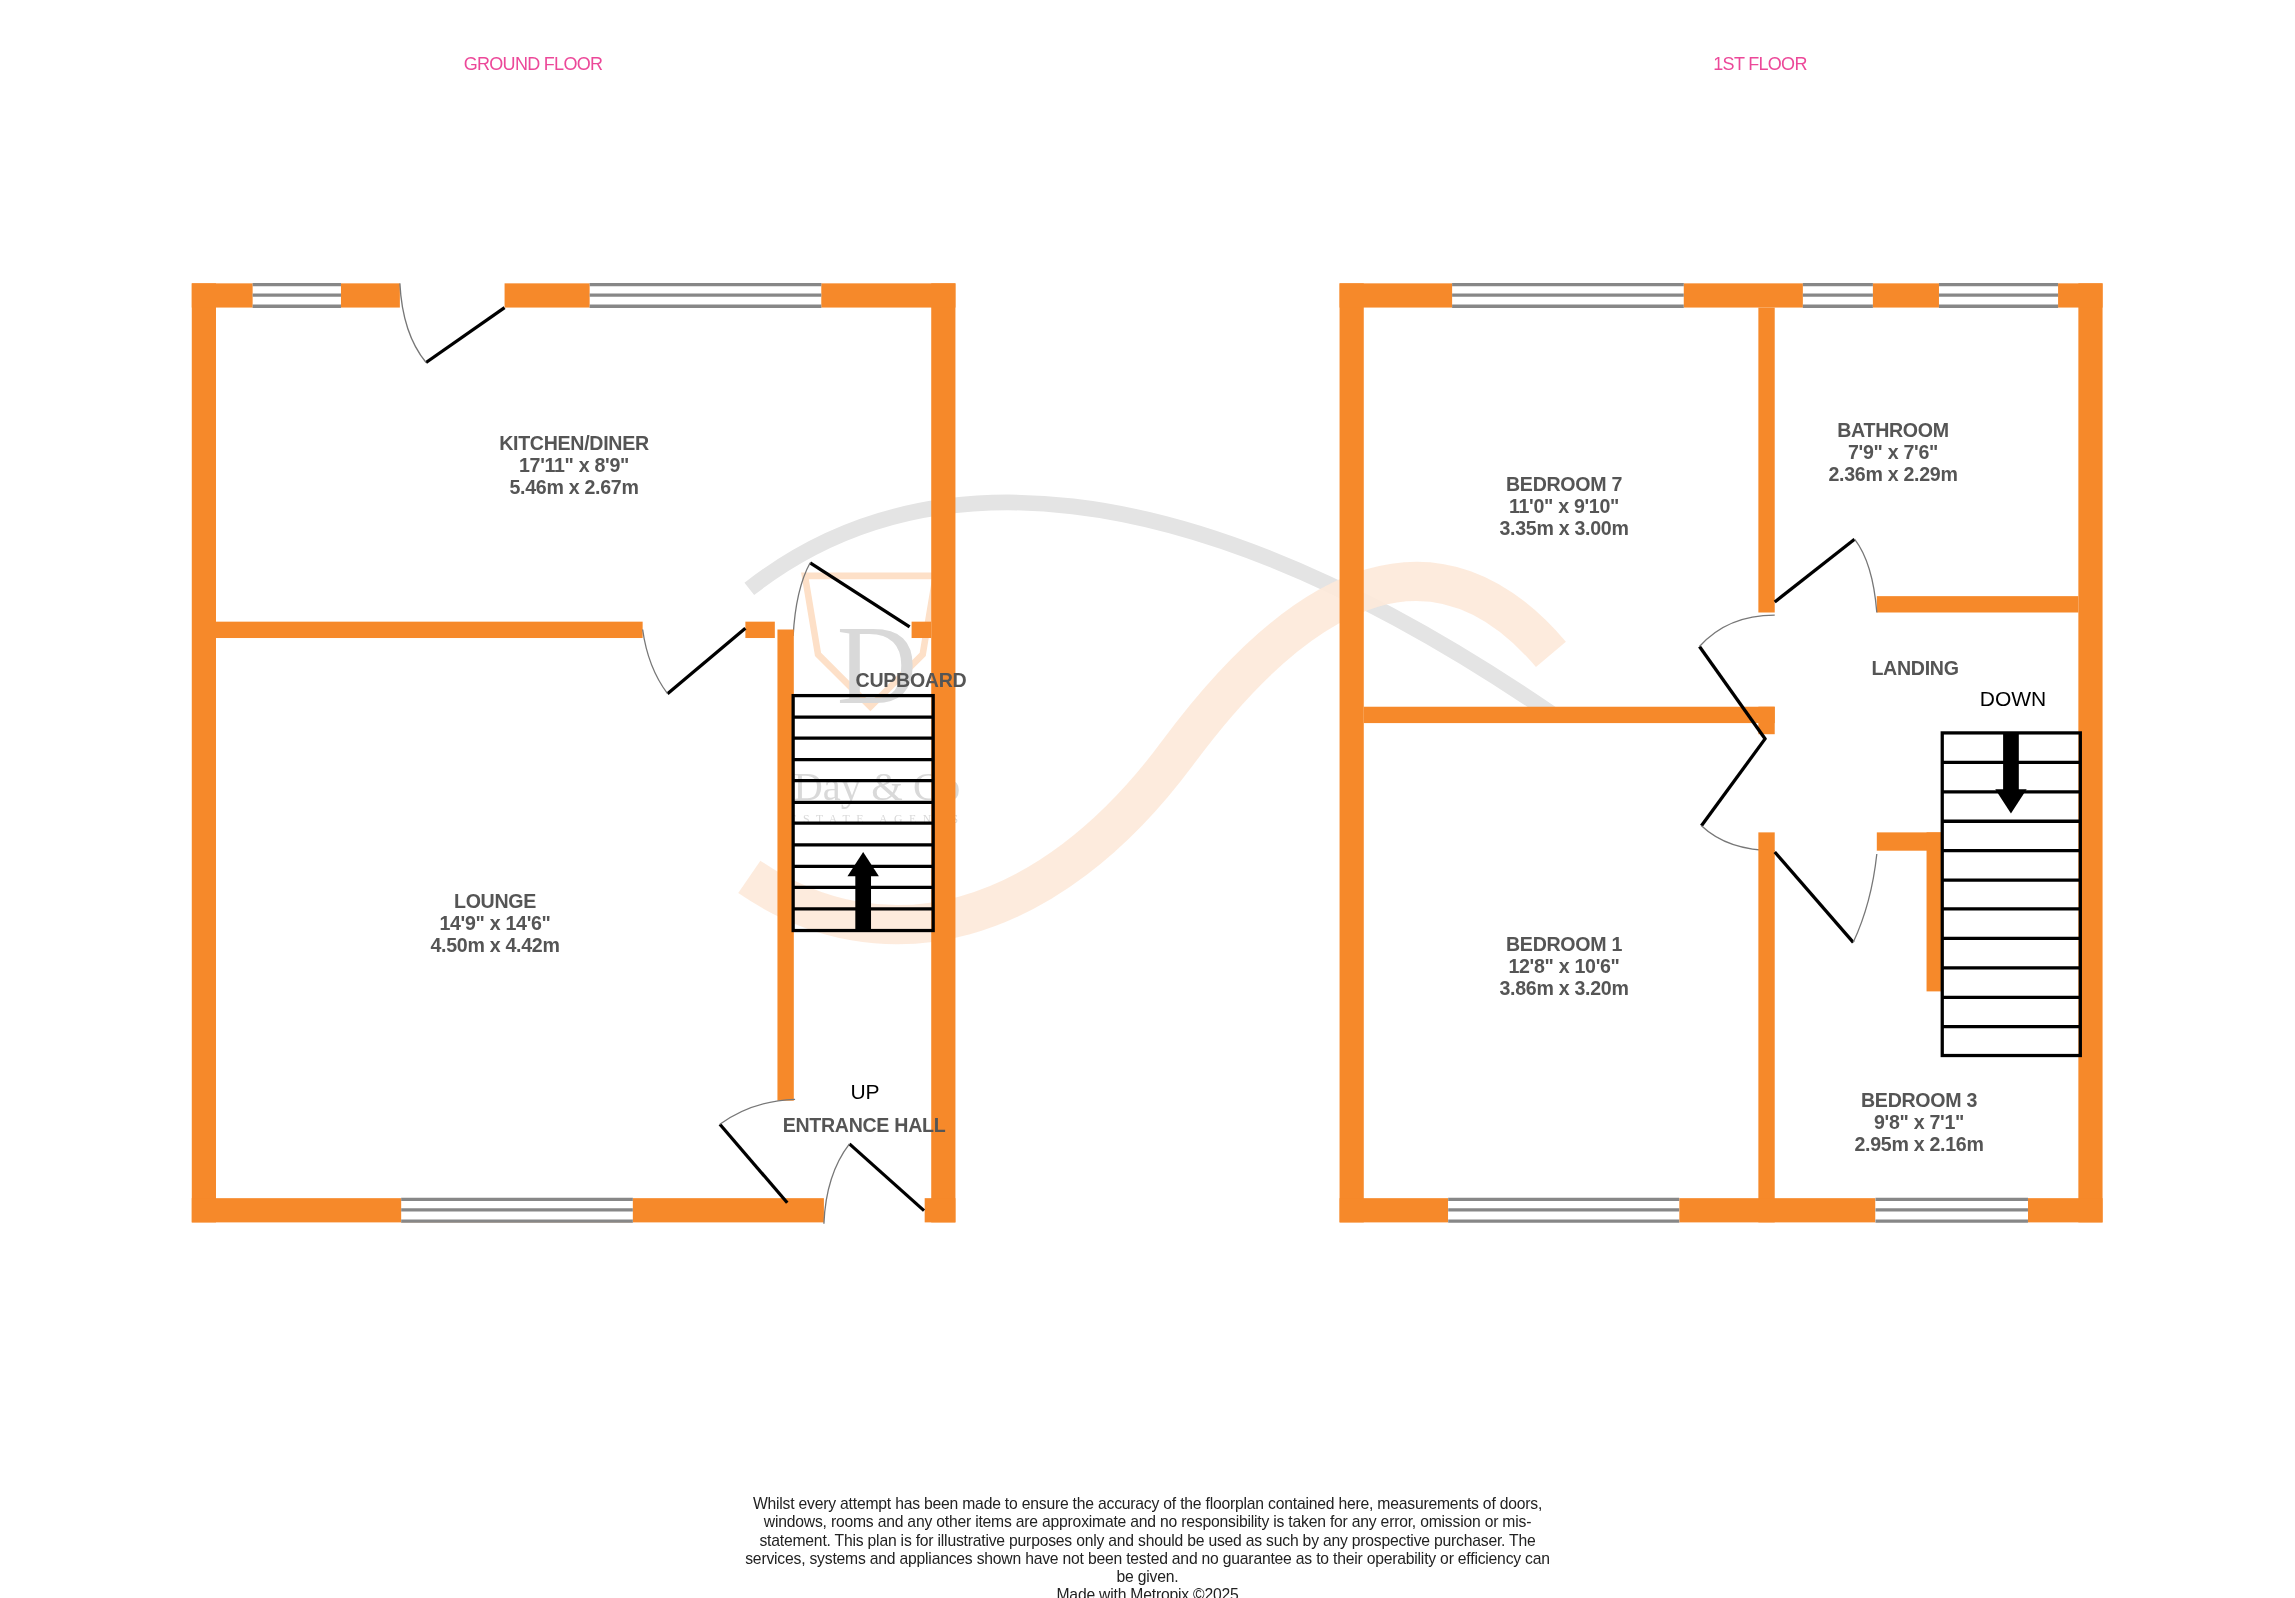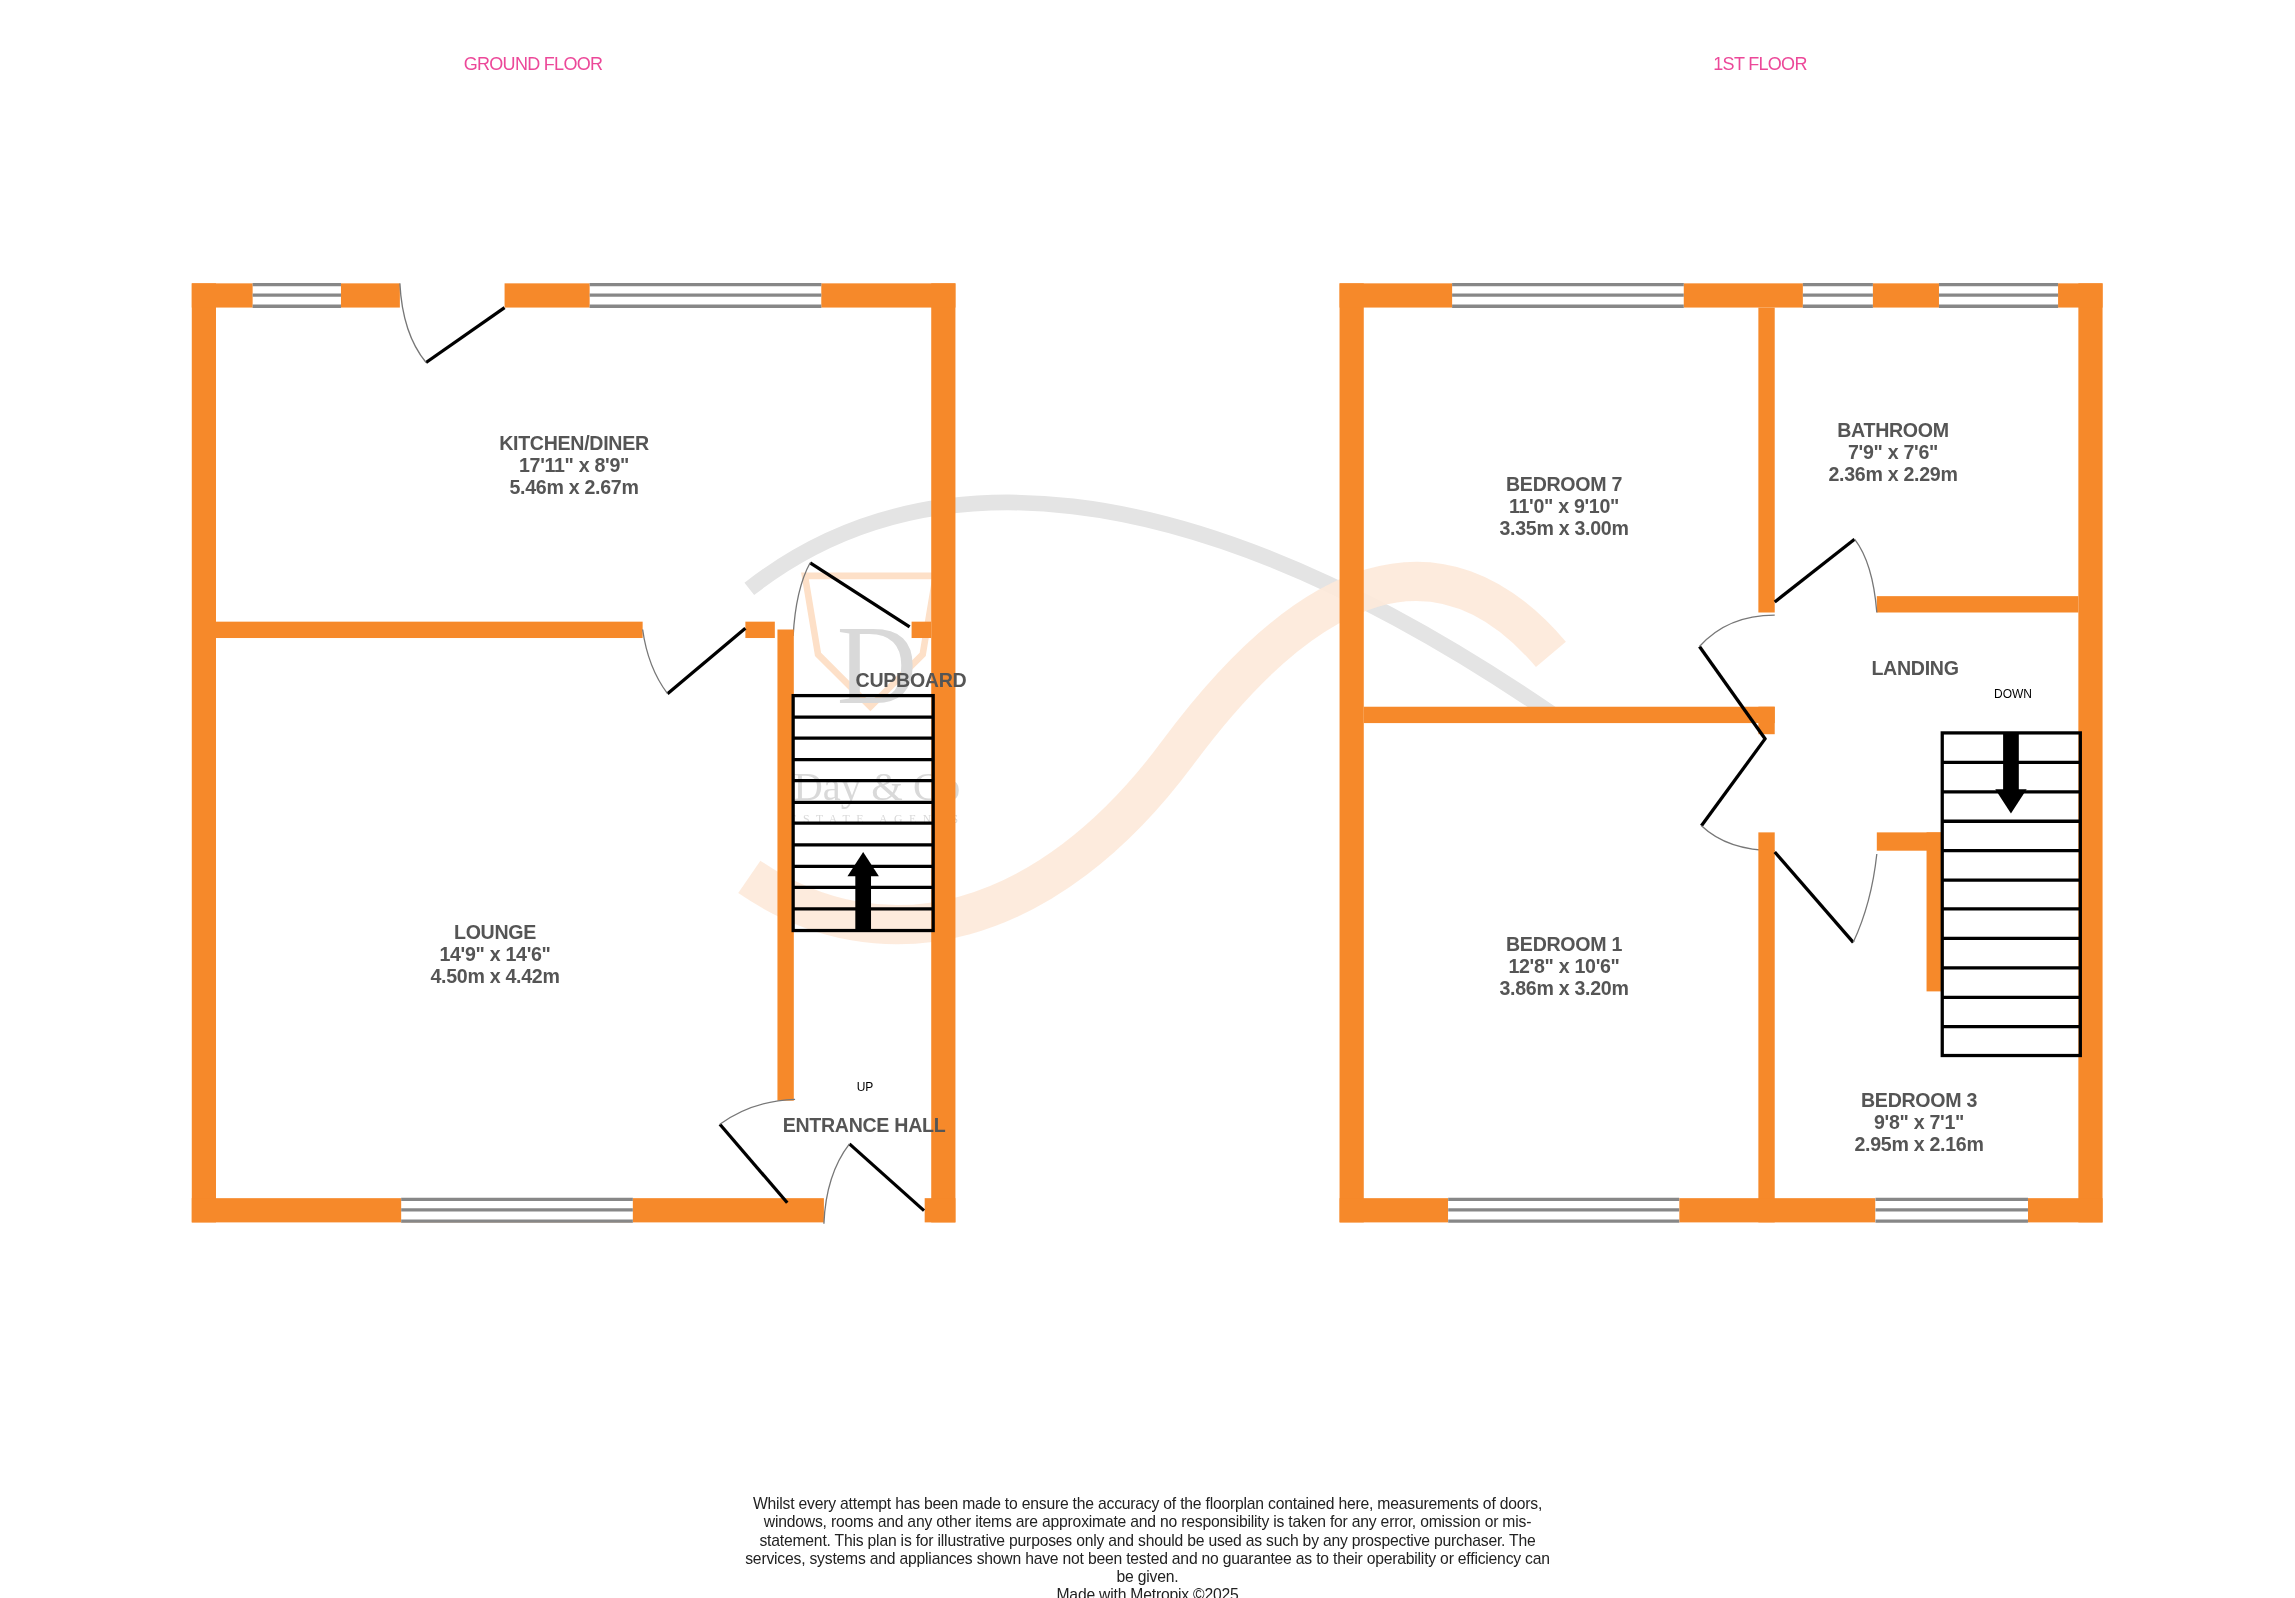--- a/index.html
+++ b/index.html
@@ -8,21 +8,21 @@
   .wall { fill: #f6892a; }
   .win-bg { fill: #ffffff; }
   .win-line { stroke: #878787; stroke-width: 5; }
   .door-leaf { stroke: #000; stroke-width: 5; fill: none; }
   .door-arc { stroke: #777; stroke-width: 2; fill: none; }
   .stair { stroke: #000; stroke-width: 5; fill: none; }
   .arrow { fill: #000; }
   .floor-title { position: absolute; font-family: Liberation Sans, sans-serif; font-size: 18px; color: #ec4899; transform: translateX(-50%); white-space: nowrap; letter-spacing: -0.7px; }
   .room { position: absolute; transform: translate(-50%, 0); text-align: center; color: #555; font-family: "Liberation Sans", sans-serif; font-weight: bold; font-size: 19.6px; line-height: 22px; white-space: nowrap; letter-spacing: -0.3px; }
   .room .dim { font-weight: bold; }
-  .stair-label { position: absolute; transform: translateX(-50%); color: #000; font-size: 12px; font-family: "Liberation Sans", sans-serif; }
+  .stair-label { position: absolute; transform: translateX(-50%); color: #000; font-size: 21px; font-family: "Liberation Sans", sans-serif; }
   .disclaimer { position: absolute; left: 50%; top: 1495px; transform: translateX(-50%); width: 812px; text-align: center; color: #222; font-size: 15.7px; line-height: 18.3px; font-family: "Liberation Sans", sans-serif; letter-spacing: -0.2px; }
   .wm-text { font-family: "Liberation Serif", serif; fill: #d9d9d9; }
 </style>
 </head>
 <body>
 
 <svg width="2295" height="1598" viewBox="0 0 3507 2442">
 
   <g opacity="1">
     <path d="M1145 900 C 1400 700, 1800 700, 2370 1090" stroke="#e4e4e4" stroke-width="24" fill="none"></path>
@@ -198,21 +198,21 @@
 </svg>
 
 <div class="floor-title" style="left:533px; top:54px;">GROUND FLOOR</div>
 <div class="floor-title" style="left:1760px; top:54px;">1ST FLOOR</div>
 
 <div class="room" style="left:574px; top:432px;">
   <div>KITCHEN/DINER</div>
   <div class="dim">17'11"  x 8'9"</div>
   <div class="dim">5.46m  x 2.67m</div>
 </div>
-<div class="room" style="left:495px; top:890px;margin-top:31px;">
+<div class="room" style="left:495px; top:890px;">
   <div>LOUNGE</div>
   <div class="dim">14'9"  x 14'6"</div>
   <div class="dim">4.50m  x 4.42m</div>
 </div>
 <div class="room" style="left:864px; top:698px; margin-top:-29px;margin-left:47px;">
   <div>CUPBOARD</div>
 </div>
 <div class="stair-label" style="left:865px; top:1080px;">UP</div>
 <div class="room" style="left:864px; top:1114px;">
   <div>ENTRANCE HALL</div>

